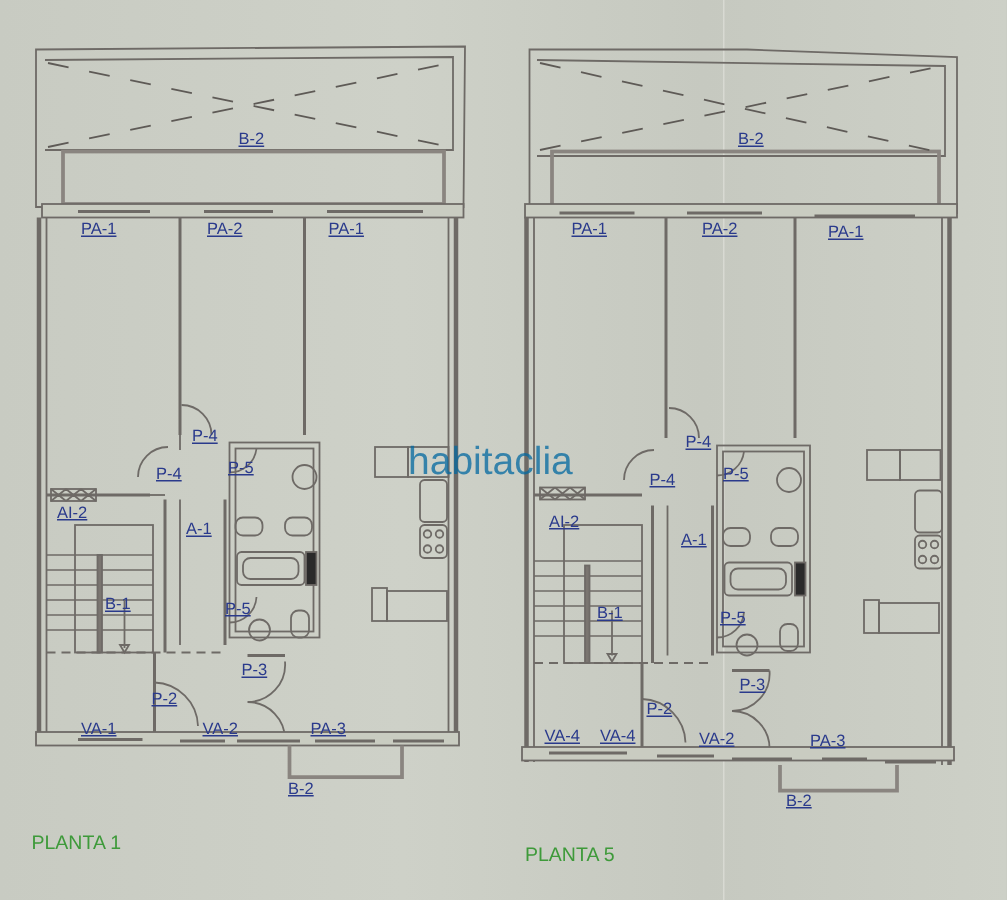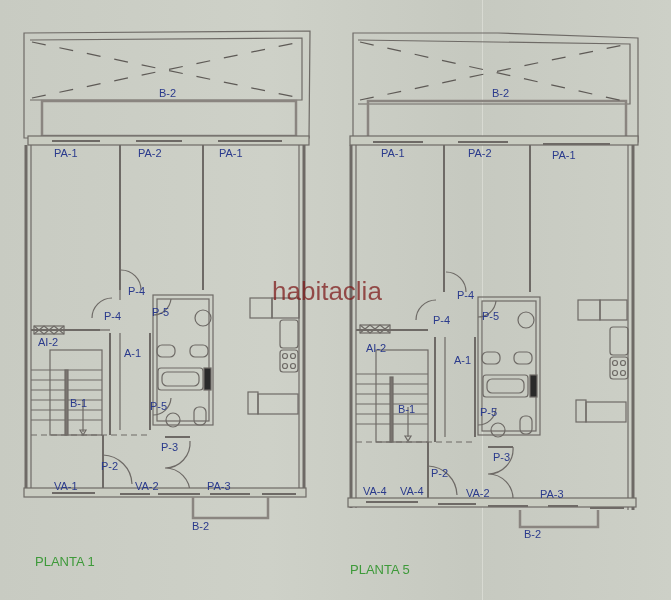--- a/index.html
+++ b/index.html
@@ -1,22 +1,22 @@
 <!DOCTYPE html>
 <html><head>
 <meta charset="utf-8">
 <style>
   html,body{margin:0;padding:0;}
   body{width:671px;height:600px;background:#c9ccc3;overflow:hidden;position:relative;font-family:"Liberation Sans",sans-serif;}
   .paper{position:absolute;left:0;top:0;width:671px;height:600px;background:linear-gradient(90deg,#c8cbc2 0%,#ced1c8 40%,#c6c9c0 70%,#cdd0c7 100%);}
   .fold{position:absolute;left:482px;top:0;width:1px;height:600px;background:#dfe1da;opacity:.7;}
   svg.plan{position:absolute;left:0;top:0;}
-  .lbl{position:absolute;color:#2a3a8c;font-size:11px;line-height:11px;white-space:nowrap;}
+  .lbl{position:absolute;color:#2a3a8c;font-size:11px;line-height:11px;white-space:nowrap;text-decoration:underline;}
   .title{position:absolute;color:#3e9a3a;font-size:13px;white-space:nowrap;}
-  .wm{position:absolute;left:272px;top:276px;color:#7f1d1d;font-size:26px;opacity:.75;letter-spacing:0px;}
+  .wm{position:absolute;left:272px;top:292px;color:#0369a1;font-size:26px;opacity:.75;letter-spacing:0px;}
 </style>
 </head>
 <body>
 
 <div class="paper"></div>
 <div class="fold"></div>
 
 <svg class="plan" width="671" height="600" viewBox="0 0 671 600">
   <g fill="none" stroke="#6e6a66" stroke-width="1.2">
 
@@ -197,21 +197,21 @@
   <span class="lbl" style="left:38px;top:337px">AI-2</span>
   <span class="lbl" style="left:124px;top:348px">A-1</span>
   <span class="lbl" style="left:70px;top:398px">B-1</span>
   <span class="lbl" style="left:150px;top:401px">P-5</span>
   <span class="lbl" style="left:161px;top:442px">P-3</span>
   <span class="lbl" style="left:101px;top:461px">P-2</span>
   <span class="lbl" style="left:54px;top:481px">VA-1</span>
   <span class="lbl" style="left:135px;top:481px">VA-2</span>
   <span class="lbl" style="left:207px;top:481px">PA-3</span>
   <span class="lbl" style="left:192px;top:521px">B-2</span>
-  <span class="title" style="left:35px;top:554px">PLANTA 1</span>
+  <span class="title" style="left:21px;top:554px">PLANTA 1</span>
 </div>
 
 <div>
   <span class="lbl" style="left:492px;top:88px">B-2</span>
   <span class="lbl" style="left:381px;top:148px">PA-1</span>
   <span class="lbl" style="left:468px;top:148px">PA-2</span>
   <span class="lbl" style="left:552px;top:150px">PA-1</span>
   <span class="lbl" style="left:457px;top:290px">P-4</span>
   <span class="lbl" style="left:433px;top:315px">P-4</span>
   <span class="lbl" style="left:482px;top:311px">P-5</span>

